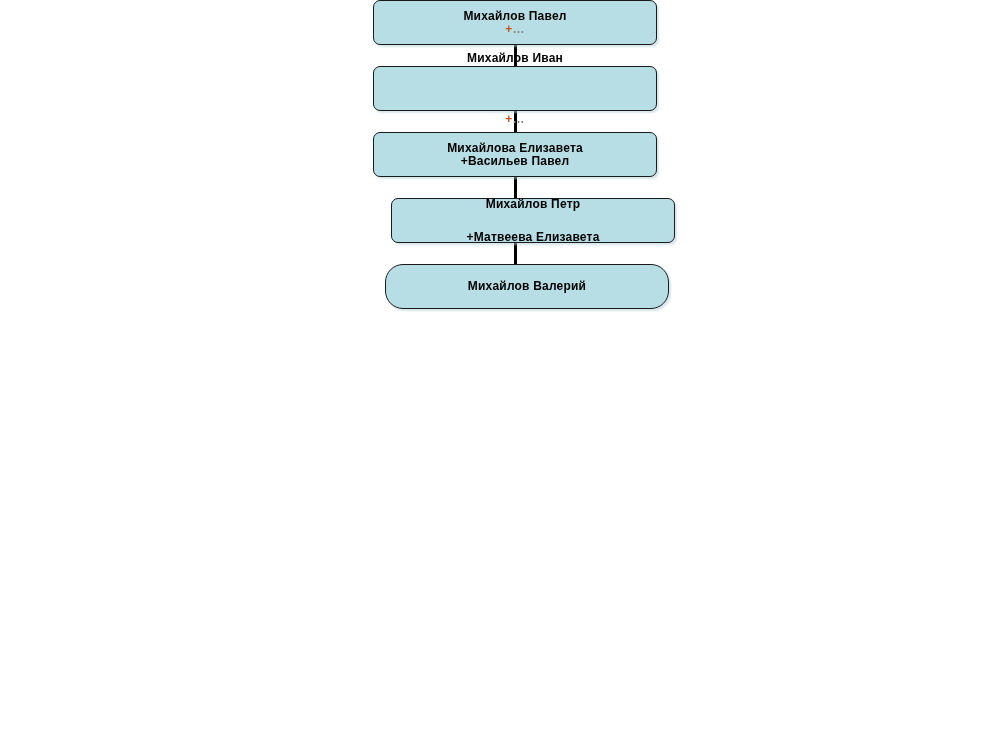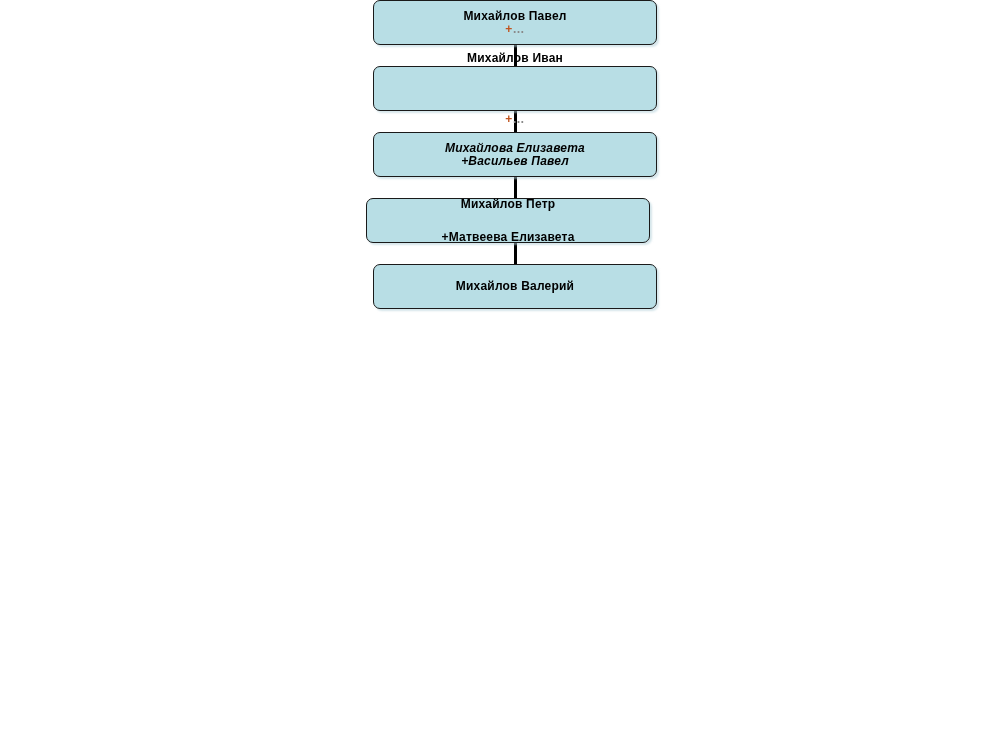--- a/index.html
+++ b/index.html
@@ -92,31 +92,31 @@
     </div>
   </div>
 
   <div class="node-box" style="left:373px; top:66px;gap:48px;">
     <div class="node-line">Михайлов Иван</div>
     <div class="node-line spouse-unknown">
       <span class="plus-mark">+</span><span>…</span>
     </div>
   </div>
 
-  <div class="node-box" style="left:373px; top:132px;font-style:italic;">
+  <div class="node-box" style="left:373px; top:132px;">
     <div class="node-line">Михайлова Елизавета</div>
     <div class="node-line spouse-named">
       <span class="plus-mark">+</span><span>Васильев Павел</span>
     </div>
   </div>
 
-  <div class="node-box" style="left:366px; top:198px;gap:20px;">
+  <div class="node-box" style="left:391px; top:198px;gap:20px;">
     <div class="node-line">Михайлов Петр</div>
     <div class="node-line spouse-named">
       <span class="plus-mark">+</span><span>Матвеева Елизавета</span>
     </div>
   </div>
 
-  <div class="node-box" style="left:373px; top:264px;">
+  <div class="node-box" style="left:385px; top:264px;border-radius:18px;">
     <div class="node-line">Михайлов Валерий</div>
   </div>
 
 </div>
 
 </body></html>

